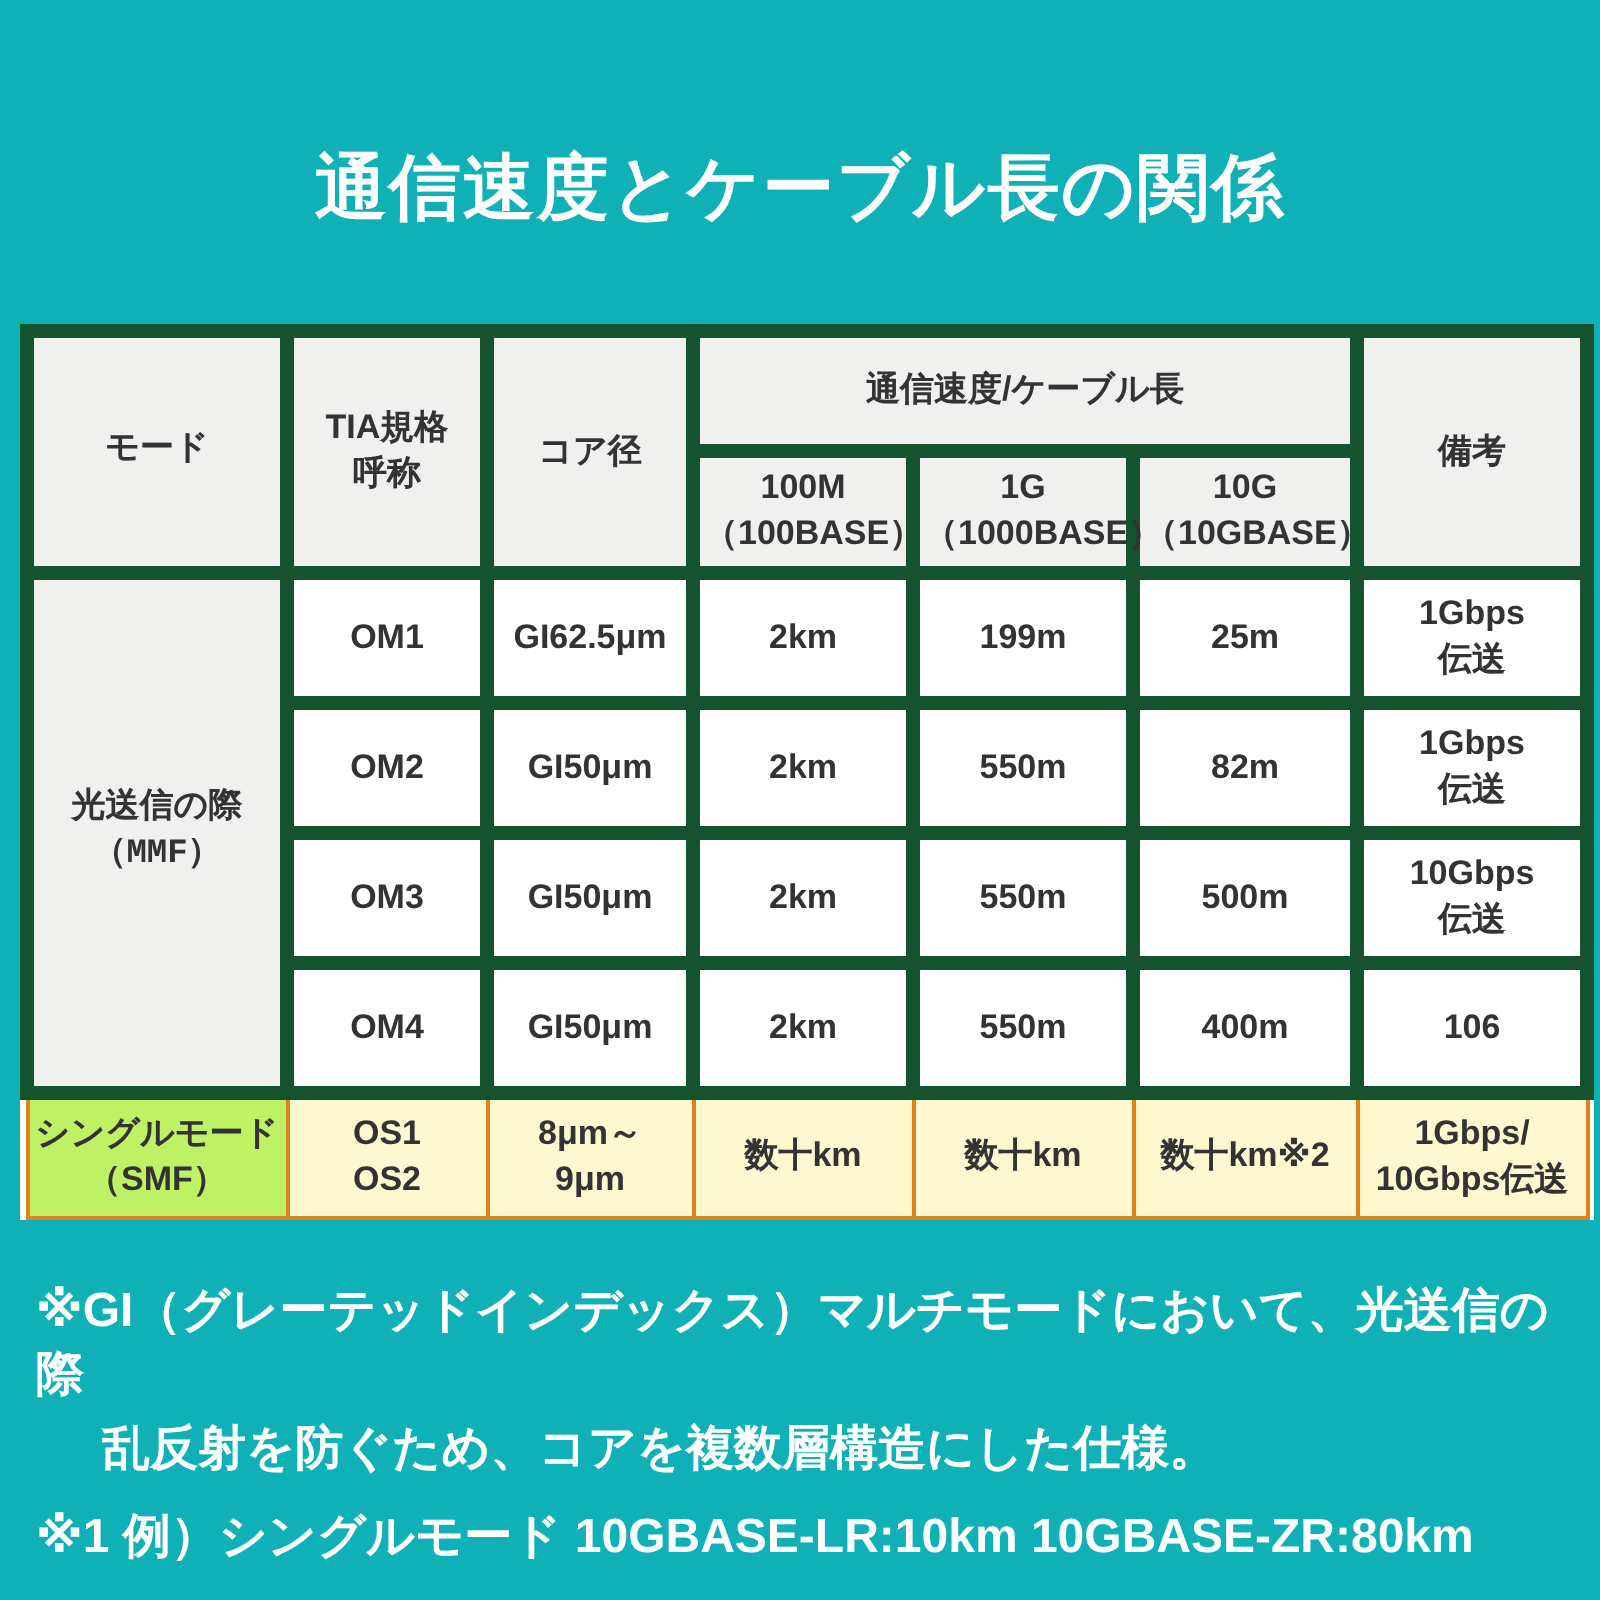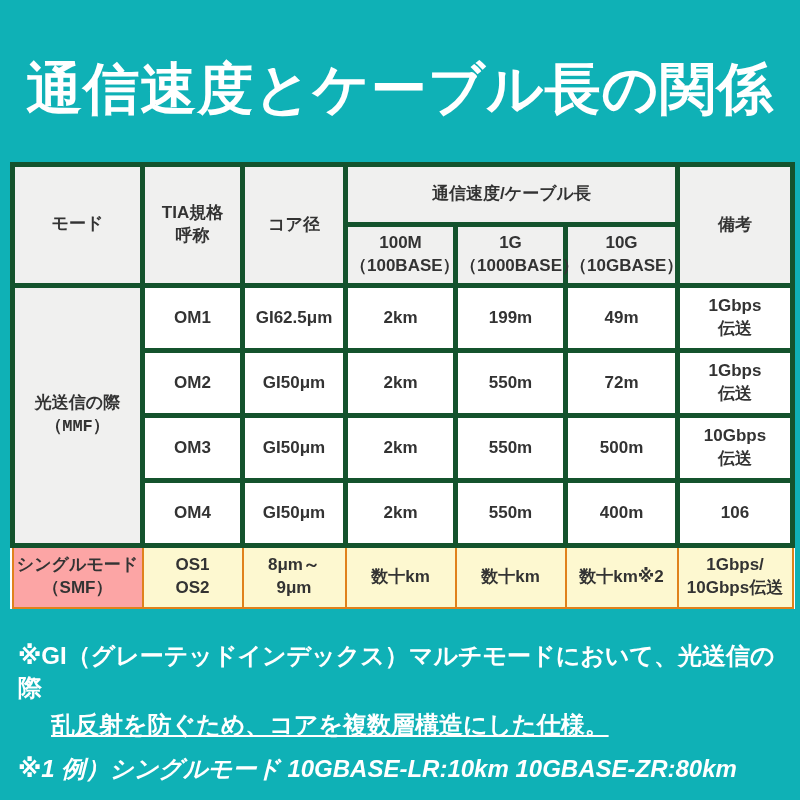--- a/index.html
+++ b/index.html
@@ -8,44 +8,44 @@
   }
   body {
     width: 800px;
     height: 800px;
     background: #0fb1b6;
     font-family: "Liberation Sans", "DejaVu Sans", sans-serif;
     overflow: hidden;
     position: relative;
   }
   .page-title {
-    margin: 0;
+    margin: 16px;
     padding-top: 58px;
     text-align: center;
     color: #ffffff;
-    font-size: 56px;
+    font-size: 36px;
     font-weight: bold;
     letter-spacing: 1px;
     line-height: 1.1;
   }
   .spec-table-wrap {
     position: absolute;
     left: 10px;
     top: 162px;
     width: 780px;
   }
   table.spec-table {
     border-collapse: collapse;
     table-layout: fixed;
     width: 780px;
     background: #ffffff;
   }
   table.spec-table th,
   table.spec-table td {
-    border: 5px solid #14532d;
+    border: 7px solid #14532d;
     text-align: center;
     vertical-align: middle;
     white-space: pre-line;
     color: #333333;
     font-weight: bold;
     font-size: 17px;
     line-height: 1.35;
     padding: 2px;
   }
   table.spec-table th {
@@ -63,35 +63,35 @@
   tr.hdr-sub th, tr.hdr-top th { border-bottom-width: 1px; }
   tr.hdr-sub th, th.deep {
     border-bottom: 2px solid #777777;
   }
   tr.smf-row { height: 62px; }
   tr.smf-row td {
     background: #fdf8d0;
     border: 2px solid #e0821c;
   }
   tr.smf-row td.smf-label {
-    background: #fca5a5;
+    background: #bef264;
   }
   .notes {
     position: absolute;
     left: 14px;
     top: 636px;
     width: 776px;
     color: #ffffff;
     font-weight: bold;
     font-size: 24px;
     line-height: 1.35;
   }
   .note-line { margin: 4px; }
-  .note-indent { padding-left: 33px; text-decoration: underline; }
-  .note-2 { margin-top: 12px; font-style: italic; }
+  .note-indent { padding-left: 33px; }
+  .note-2 { margin-top: 12px; }
 </style>
 </head>
 <body>
 
 <h1 class="page-title">通信速度とケーブル長の関係</h1>
 
 <div class="spec-table-wrap">
   <table class="spec-table">
     <colgroup>
       <col style="width:130px">
@@ -120,30 +120,30 @@
 （10GBASE）</th>
       </tr>
 
       <tr class="data-row">
         <td rowspan="4" class="mode-label">光送信の際
 （MMF）</td>
         <td>OM1</td>
         <td>GI62.5μm</td>
         <td>2km</td>
         <td>199m</td>
-        <td>49m</td>
+        <td>25m</td>
         <td>1Gbps
 伝送</td>
       </tr>
       <tr class="data-row">
         <td>OM2</td>
         <td>GI50μm</td>
         <td>2km</td>
         <td>550m</td>
-        <td>72m</td>
+        <td>82m</td>
         <td>1Gbps
 伝送</td>
       </tr>
       <tr class="data-row">
         <td>OM3</td>
         <td>GI50μm</td>
         <td>2km</td>
         <td>550m</td>
         <td>500m</td>
         <td>10Gbps

